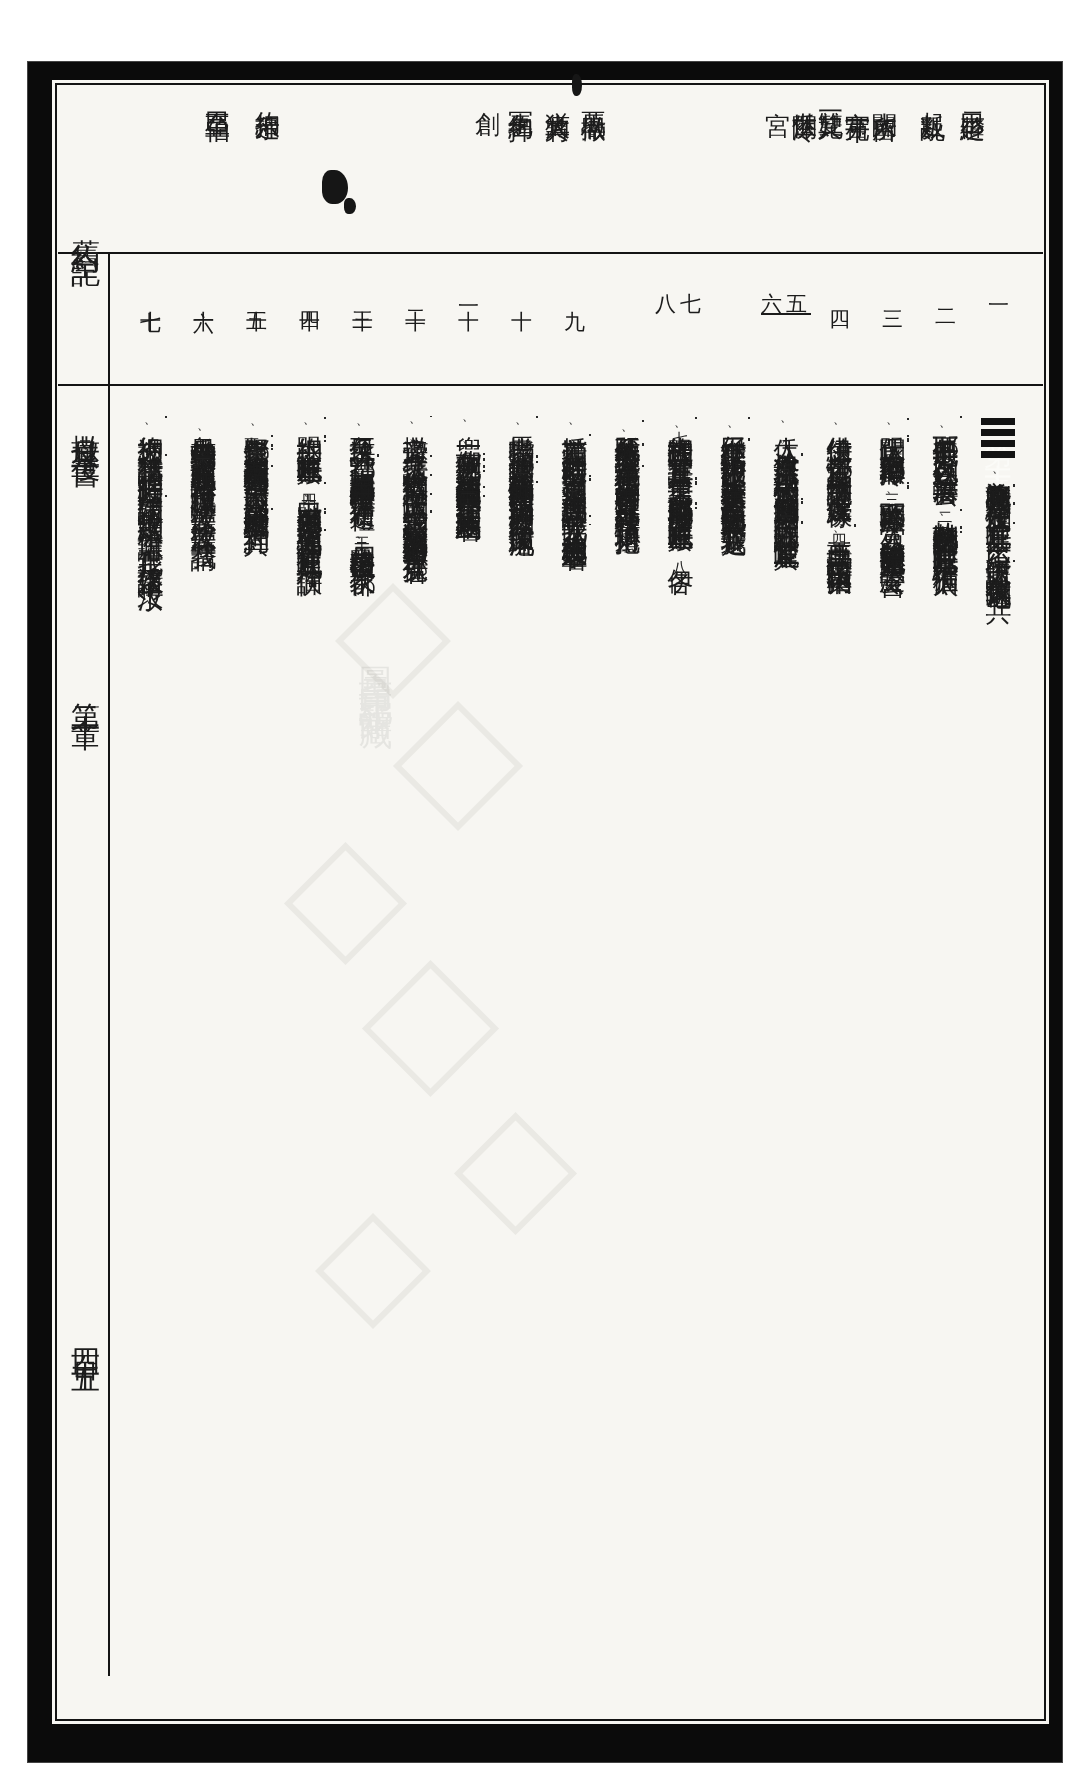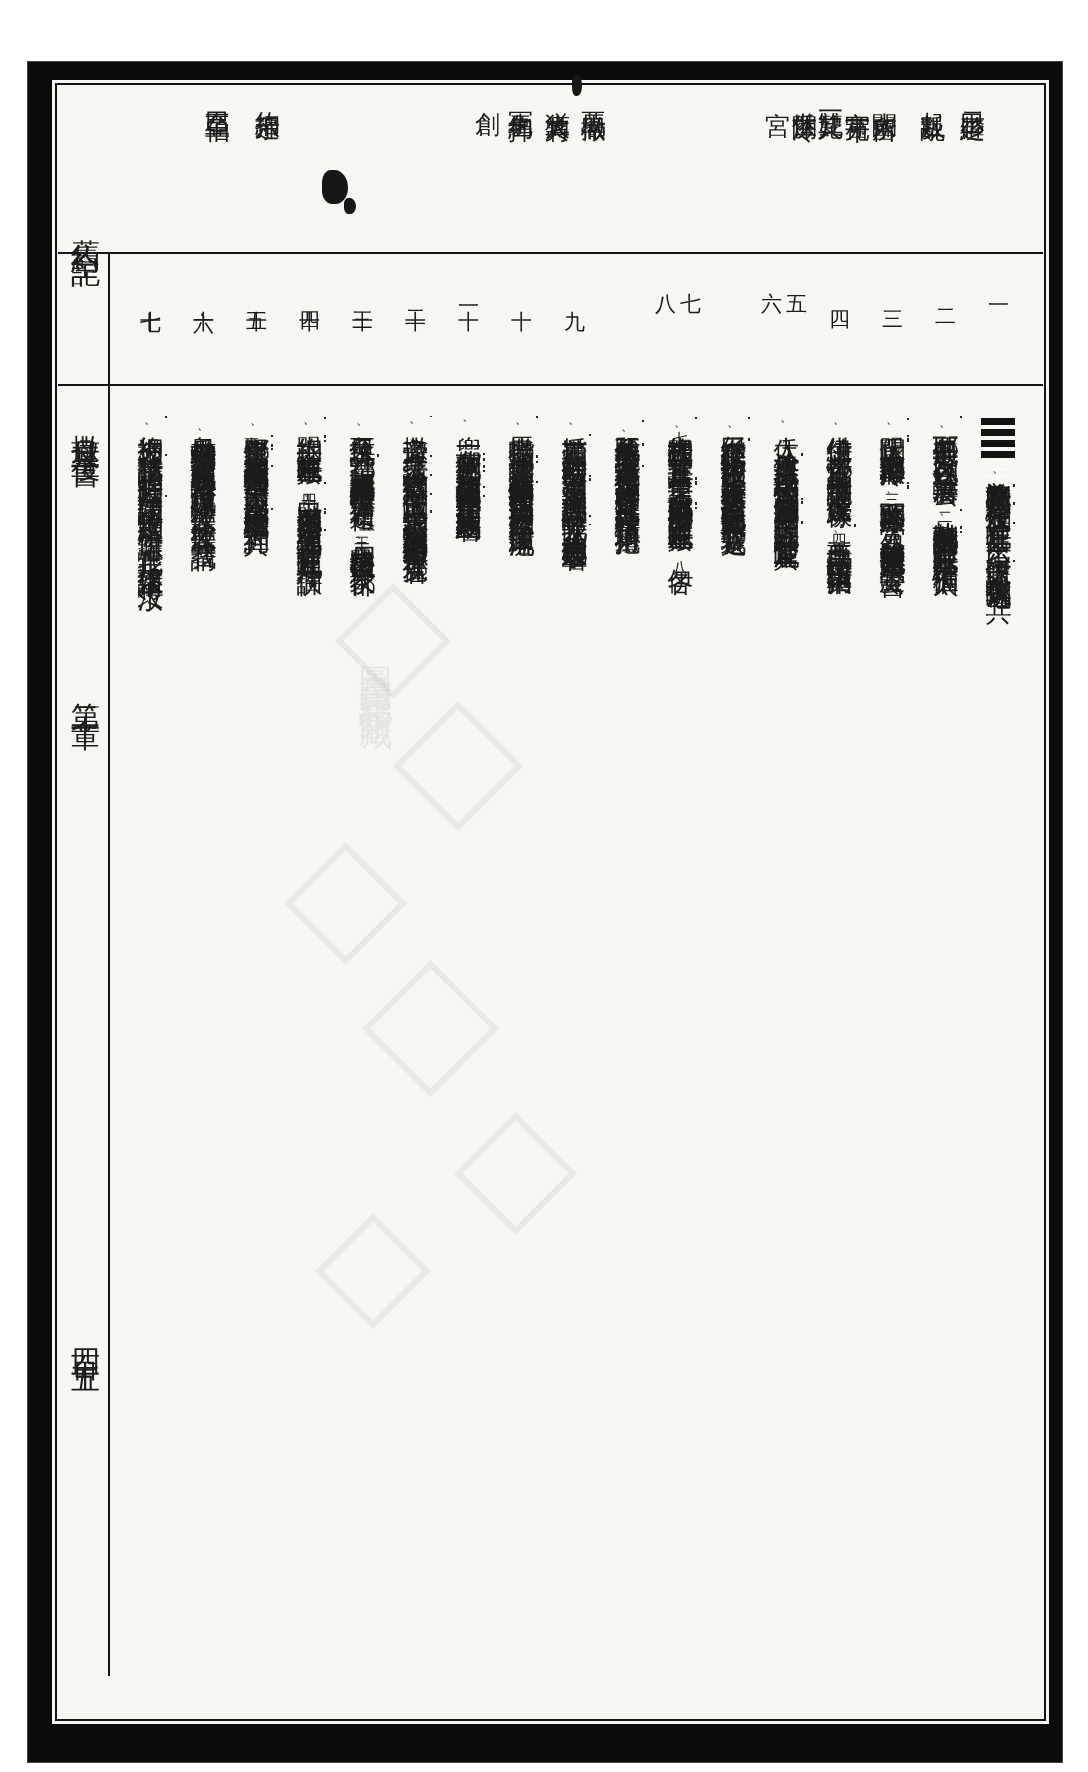--- a/index.html
+++ b/index.html
@@ -84,21 +84,21 @@
         </div>
         <div class="vlabel" style="left: 867px; width: 52px;">
           <span class="v">二</span>
         </div>
         <div class="vlabel" style="left: 814px; width: 52px;">
           <span class="v">三</span>
         </div>
         <div class="vlabel" style="left: 761px; width: 52px;">
           <span class="v">四</span>
         </div>
-        <div class="vlabel" style="left: 708px; width: 52px;">
+        <div class="vlabel" style="left: 708px; width: 52px; text-decoration: underline;">
           <span class="h">六五</span>
         </div>
         <div class="vlabel" style="left: 602px; width: 52px;">
           <span class="h">八七</span>
         </div>
         <div class="vlabel" style="left: 496px; width: 52px;">
           <span class="v">九</span>
         </div>
         <div class="vlabel" style="left: 443px; width: 52px;">
           <span class="v">十</span>

